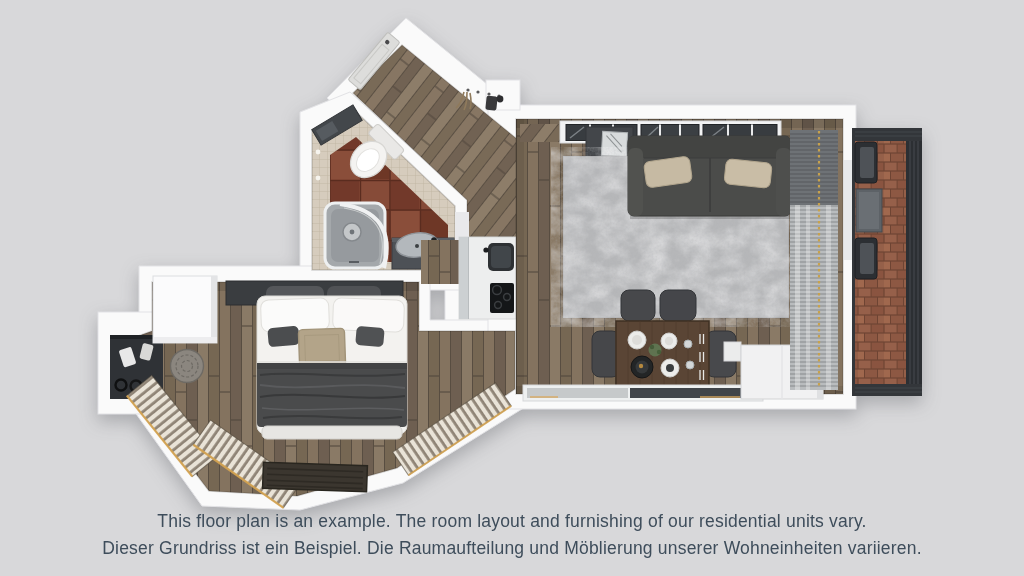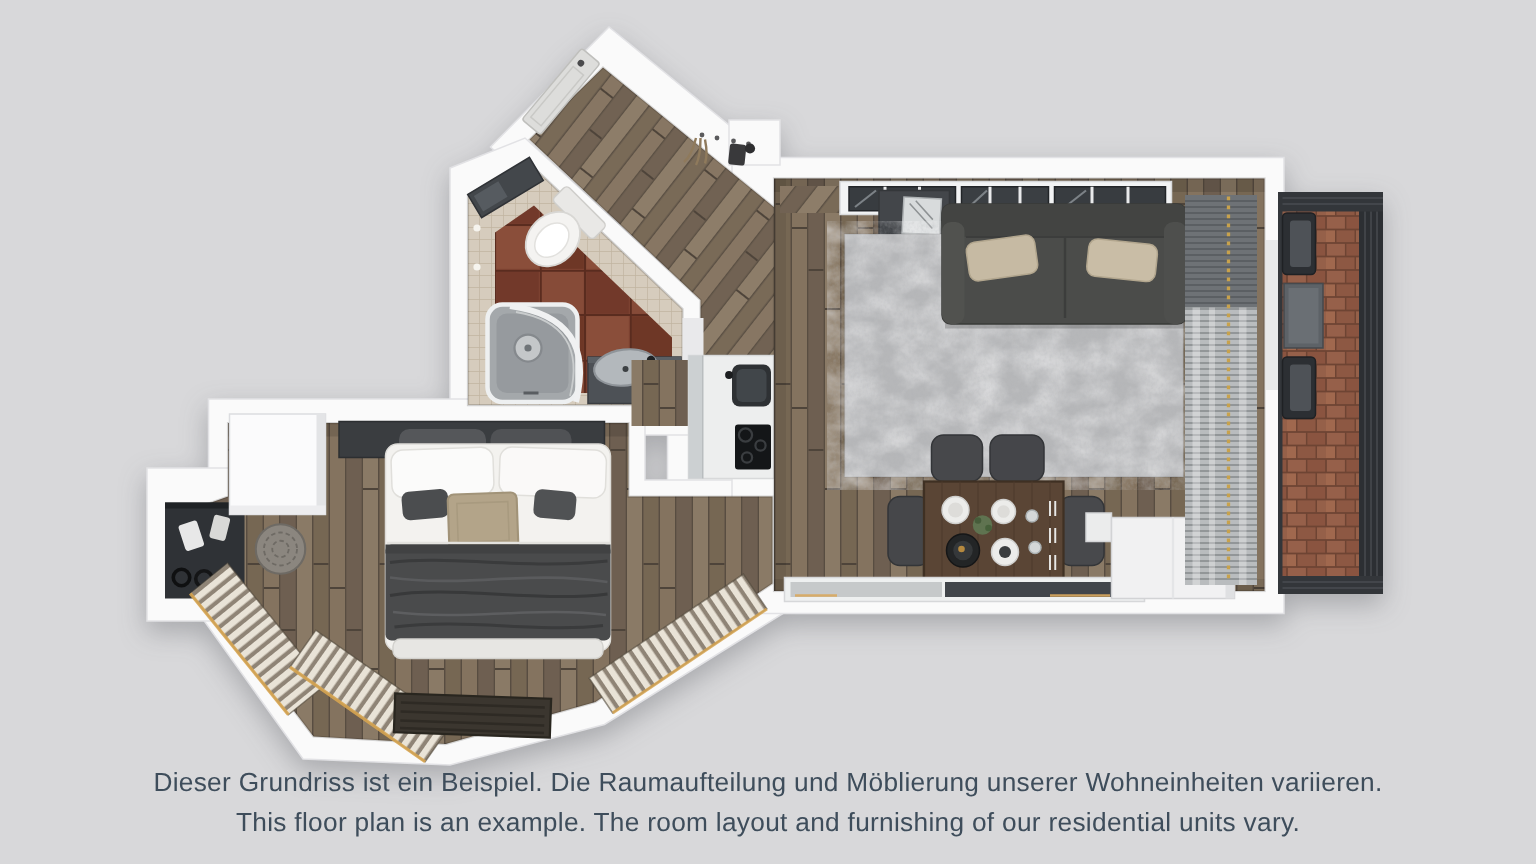--- a/index.html
+++ b/index.html
@@ -381,17 +381,17 @@
       <g>
         <rect x="855" y="238" width="22" height="41" rx="3" fill="#2c2f33" stroke="#1f2124" stroke-width="1"></rect>
         <rect x="860" y="243" width="14" height="31" rx="2" fill="#4e5257"></rect>
       </g>
     </g>
 
   </g>
 </svg>
 
 <div class="captions">
+  <div class="cap-line">This floor plan is an example. The room layout and furnishing of our residential units vary.</div>
   <div class="cap-line">Dieser Grundriss ist ein Beispiel. Die Raumaufteilung und Möblierung unserer Wohneinheiten variieren.</div>
-  <div class="cap-line">This floor plan is an example. The room layout and furnishing of our residential units vary.</div>
 </div>
 
 </div>
 
 </body></html>

